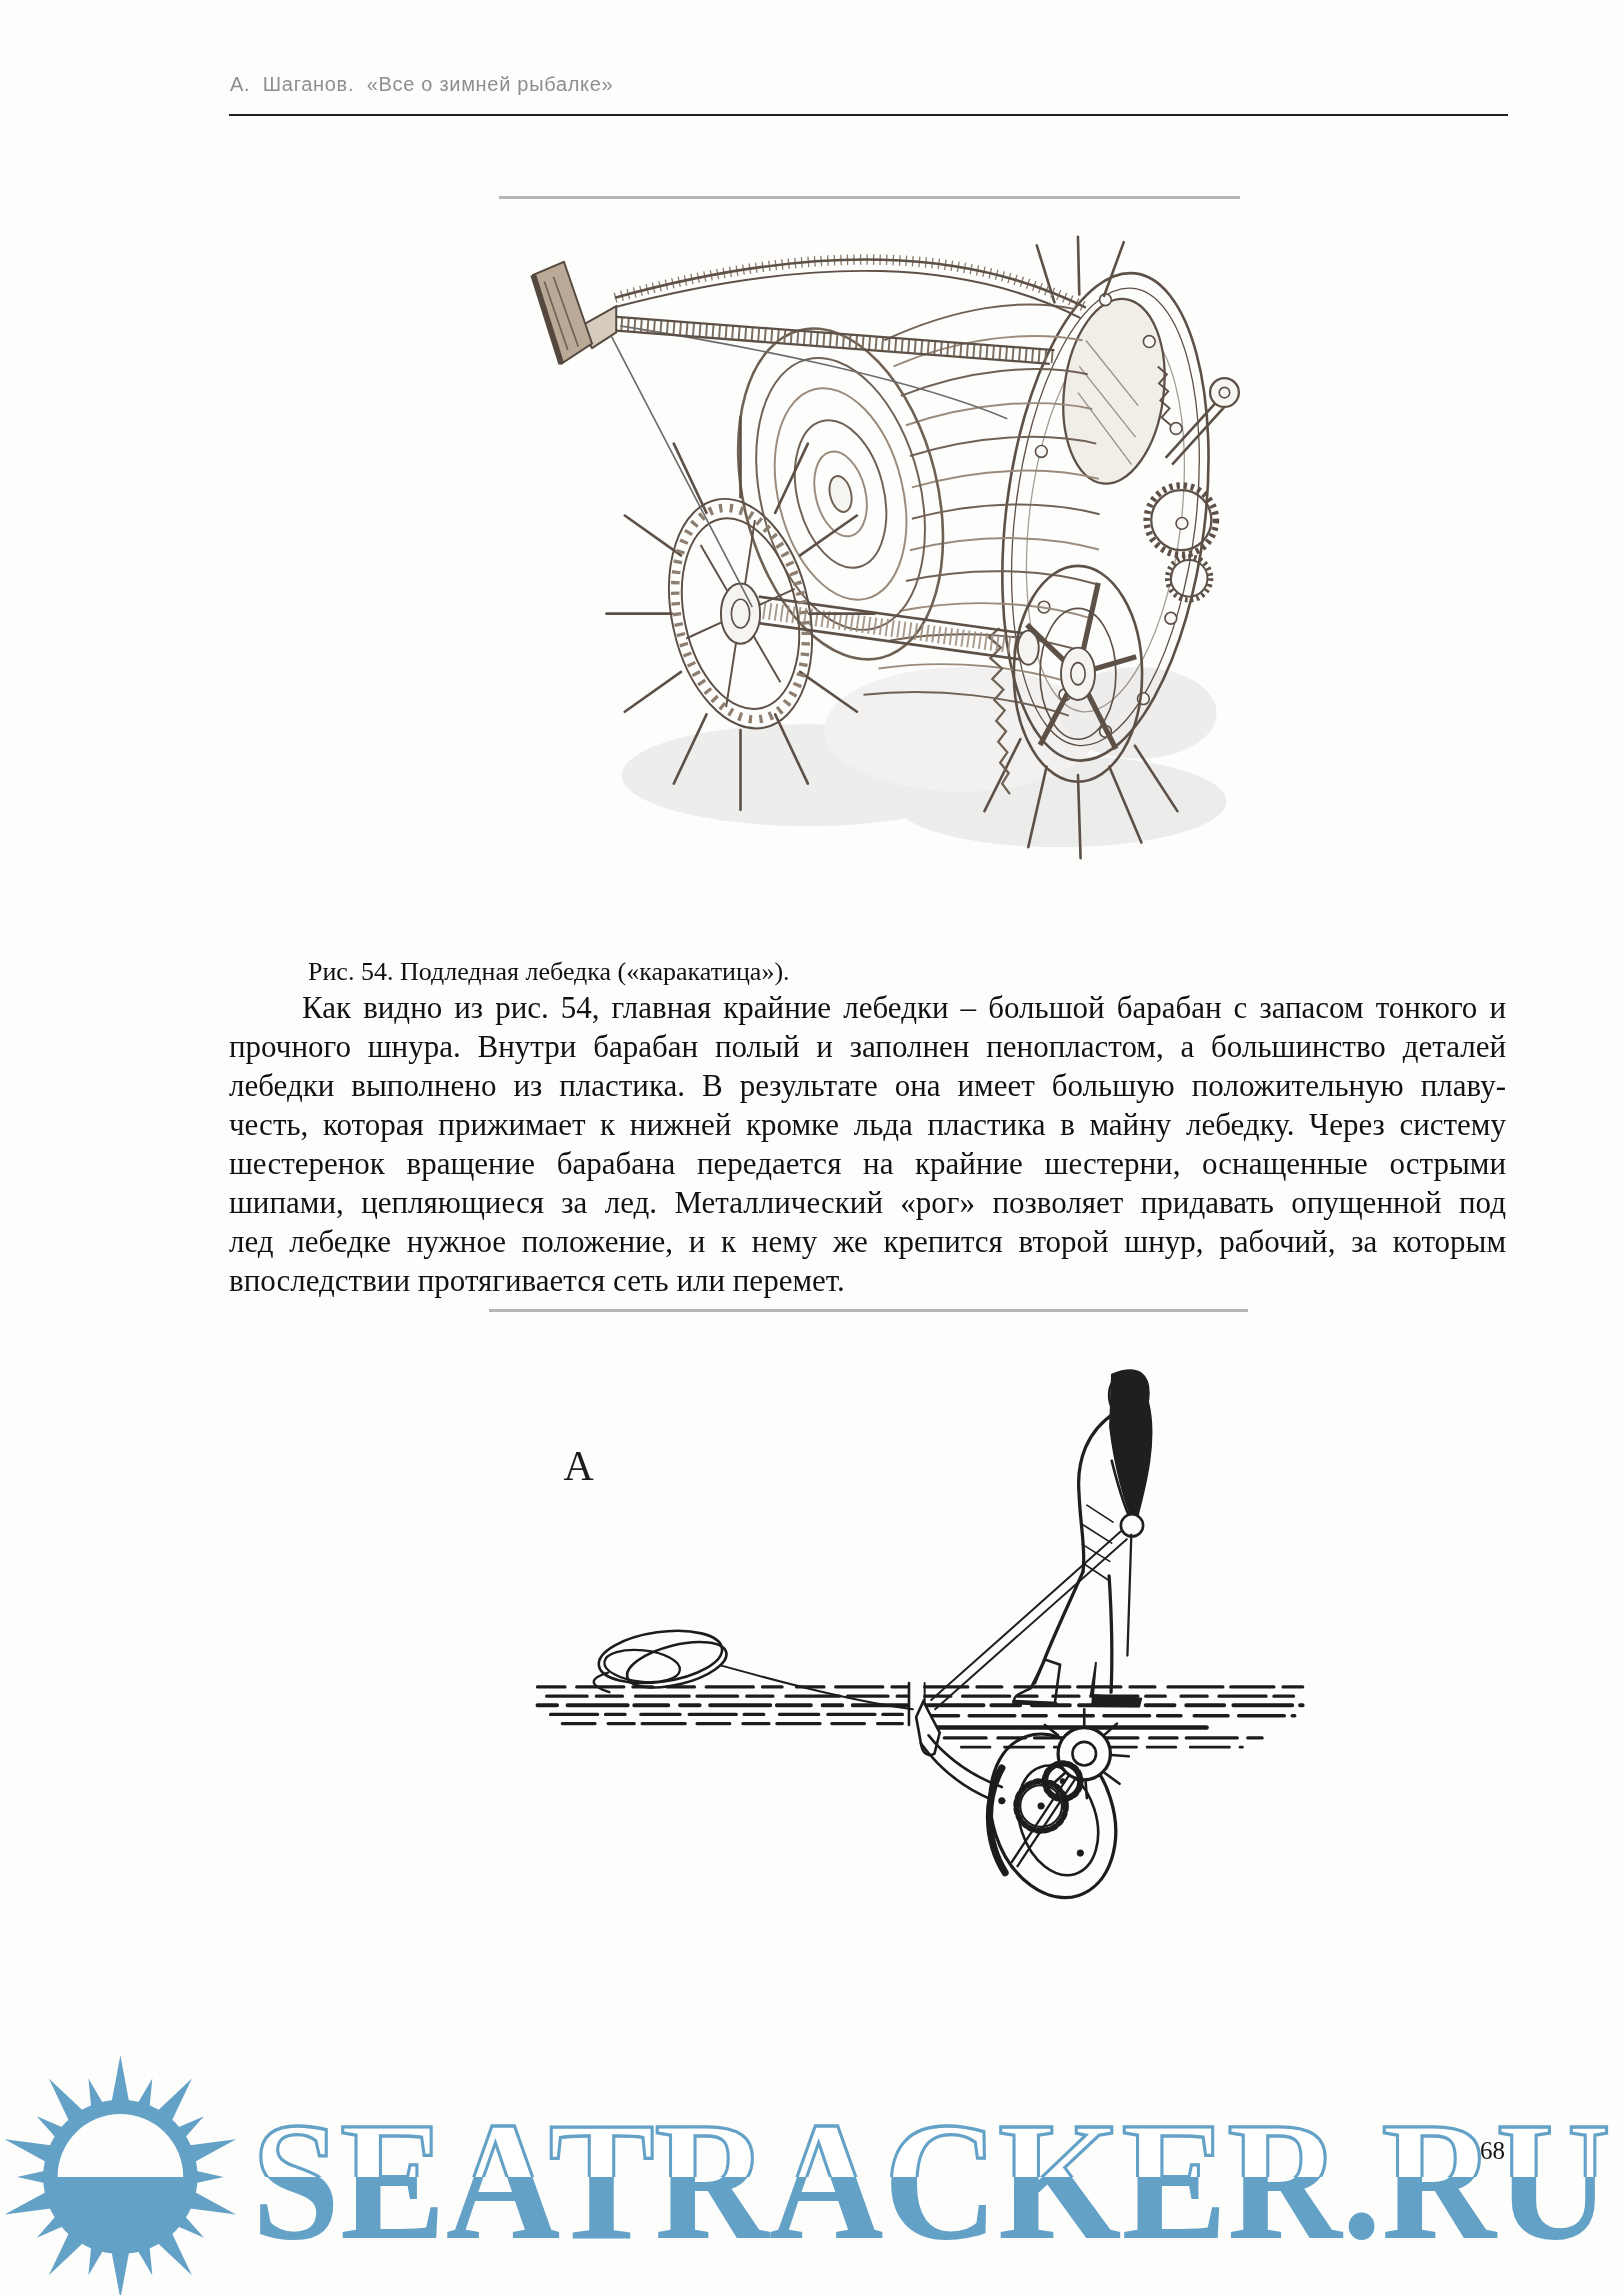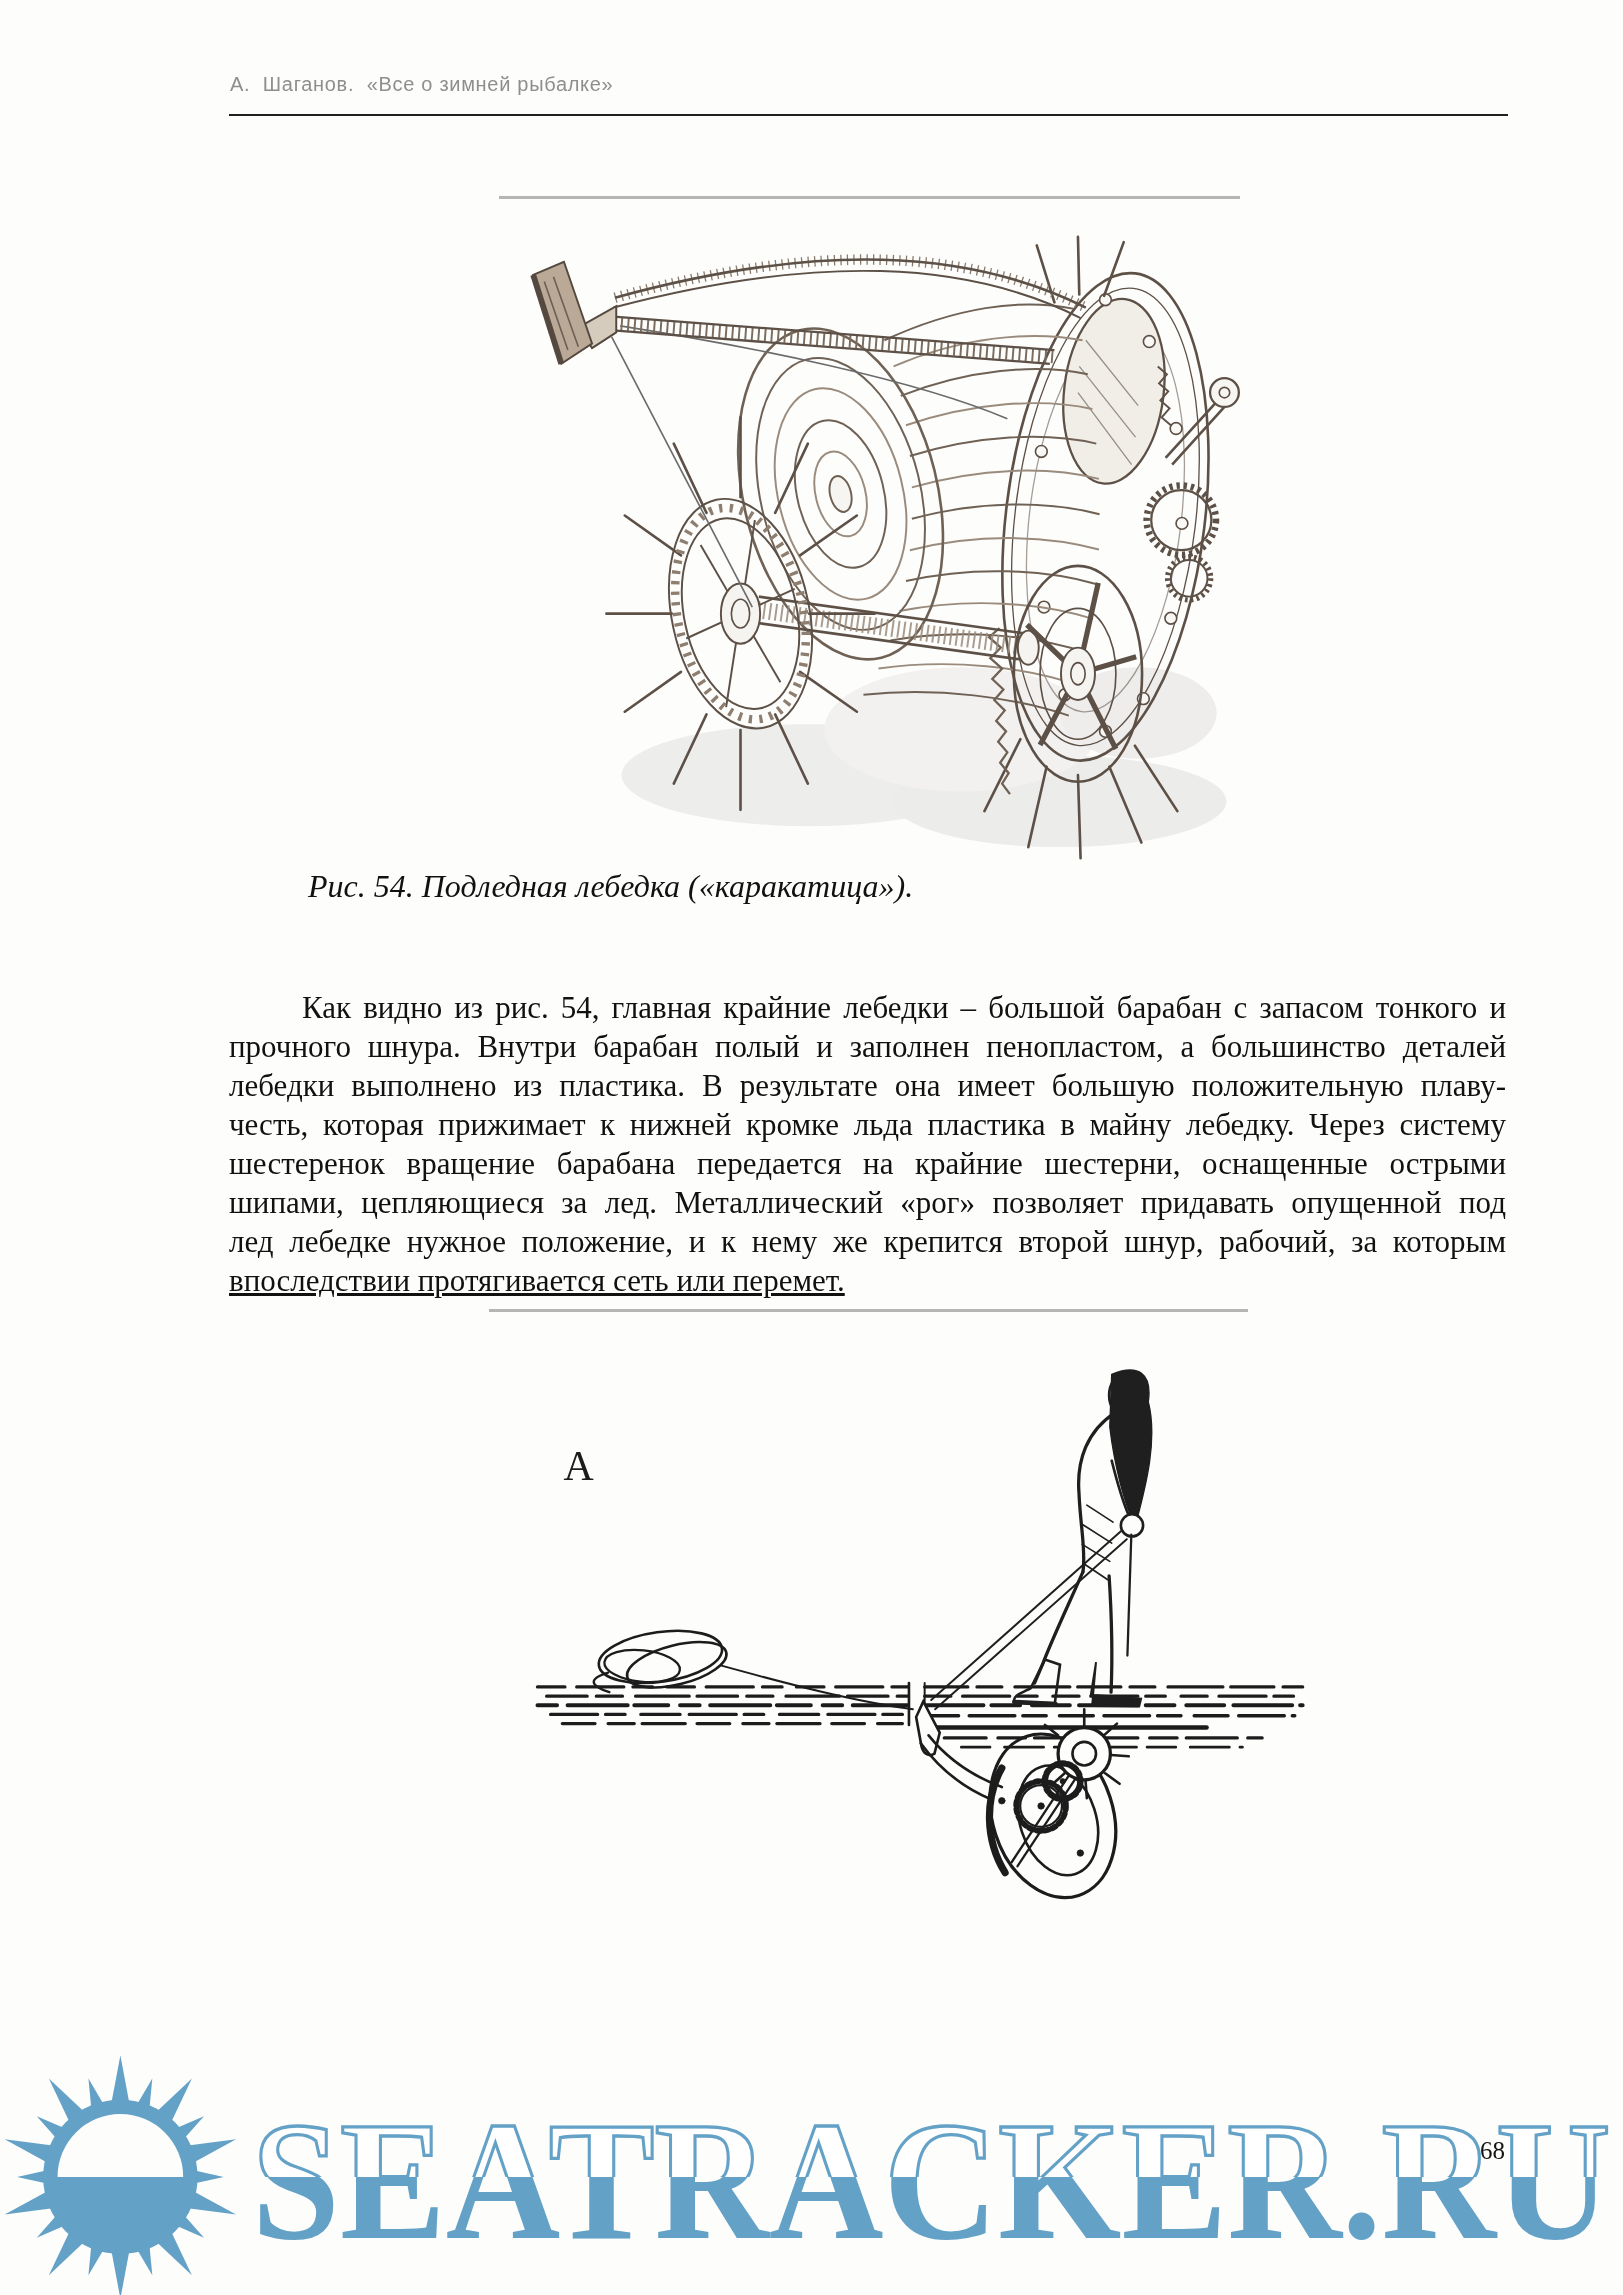--- a/index.html
+++ b/index.html
@@ -16,25 +16,25 @@
     left:230px;top:73px;
     font-family:"Liberation Sans","DejaVu Sans",sans-serif;
     font-size:20px;color:#8e8e8e;letter-spacing:0.7px;white-space:pre;
   }
   .header-rule{left:229px;top:114px;width:1279px;height:2px;background:#1f1f1f;}
   .sep{height:3.3px;background:#b5b5b5;}
   .sep-top{left:499px;top:196px;width:741px;}
   .sep-bottom{left:489px;top:1309px;width:759px;}
   .fig-winch{left:484px;top:216px;}
   .fig-usage{left:510px;top:1348px;}
-  .caption{left:308px;top:868px;font-size:32px;white-space:pre;font-style:italic;}
+  .caption{left:308px;top:957px;font-size:26px;white-space:pre;}
   .para{left:229px;top:988px;width:1277px;font-size:31px;line-height:39px;}
   .pline{text-align:justify;text-align-last:justify;white-space:nowrap;height:39px;}
   .pline.first{text-indent:73px;}
-  .pline.last{text-align:right;text-align-last:left;text-decoration:underline;}
+  .pline.last{text-align:right;text-align-last:left;}
   .wm{left:0;top:2029px;}
   .page-number{left:1480px;top:2137px;font-size:25px;color:#141414;}
 </style>
 </head>
 <body>
 
 <div class="page">
 
   <div class="abs header-title">А.  Шаганов.  «Все о зимней рыбалке»</div>
   <div class="abs header-rule"></div>

